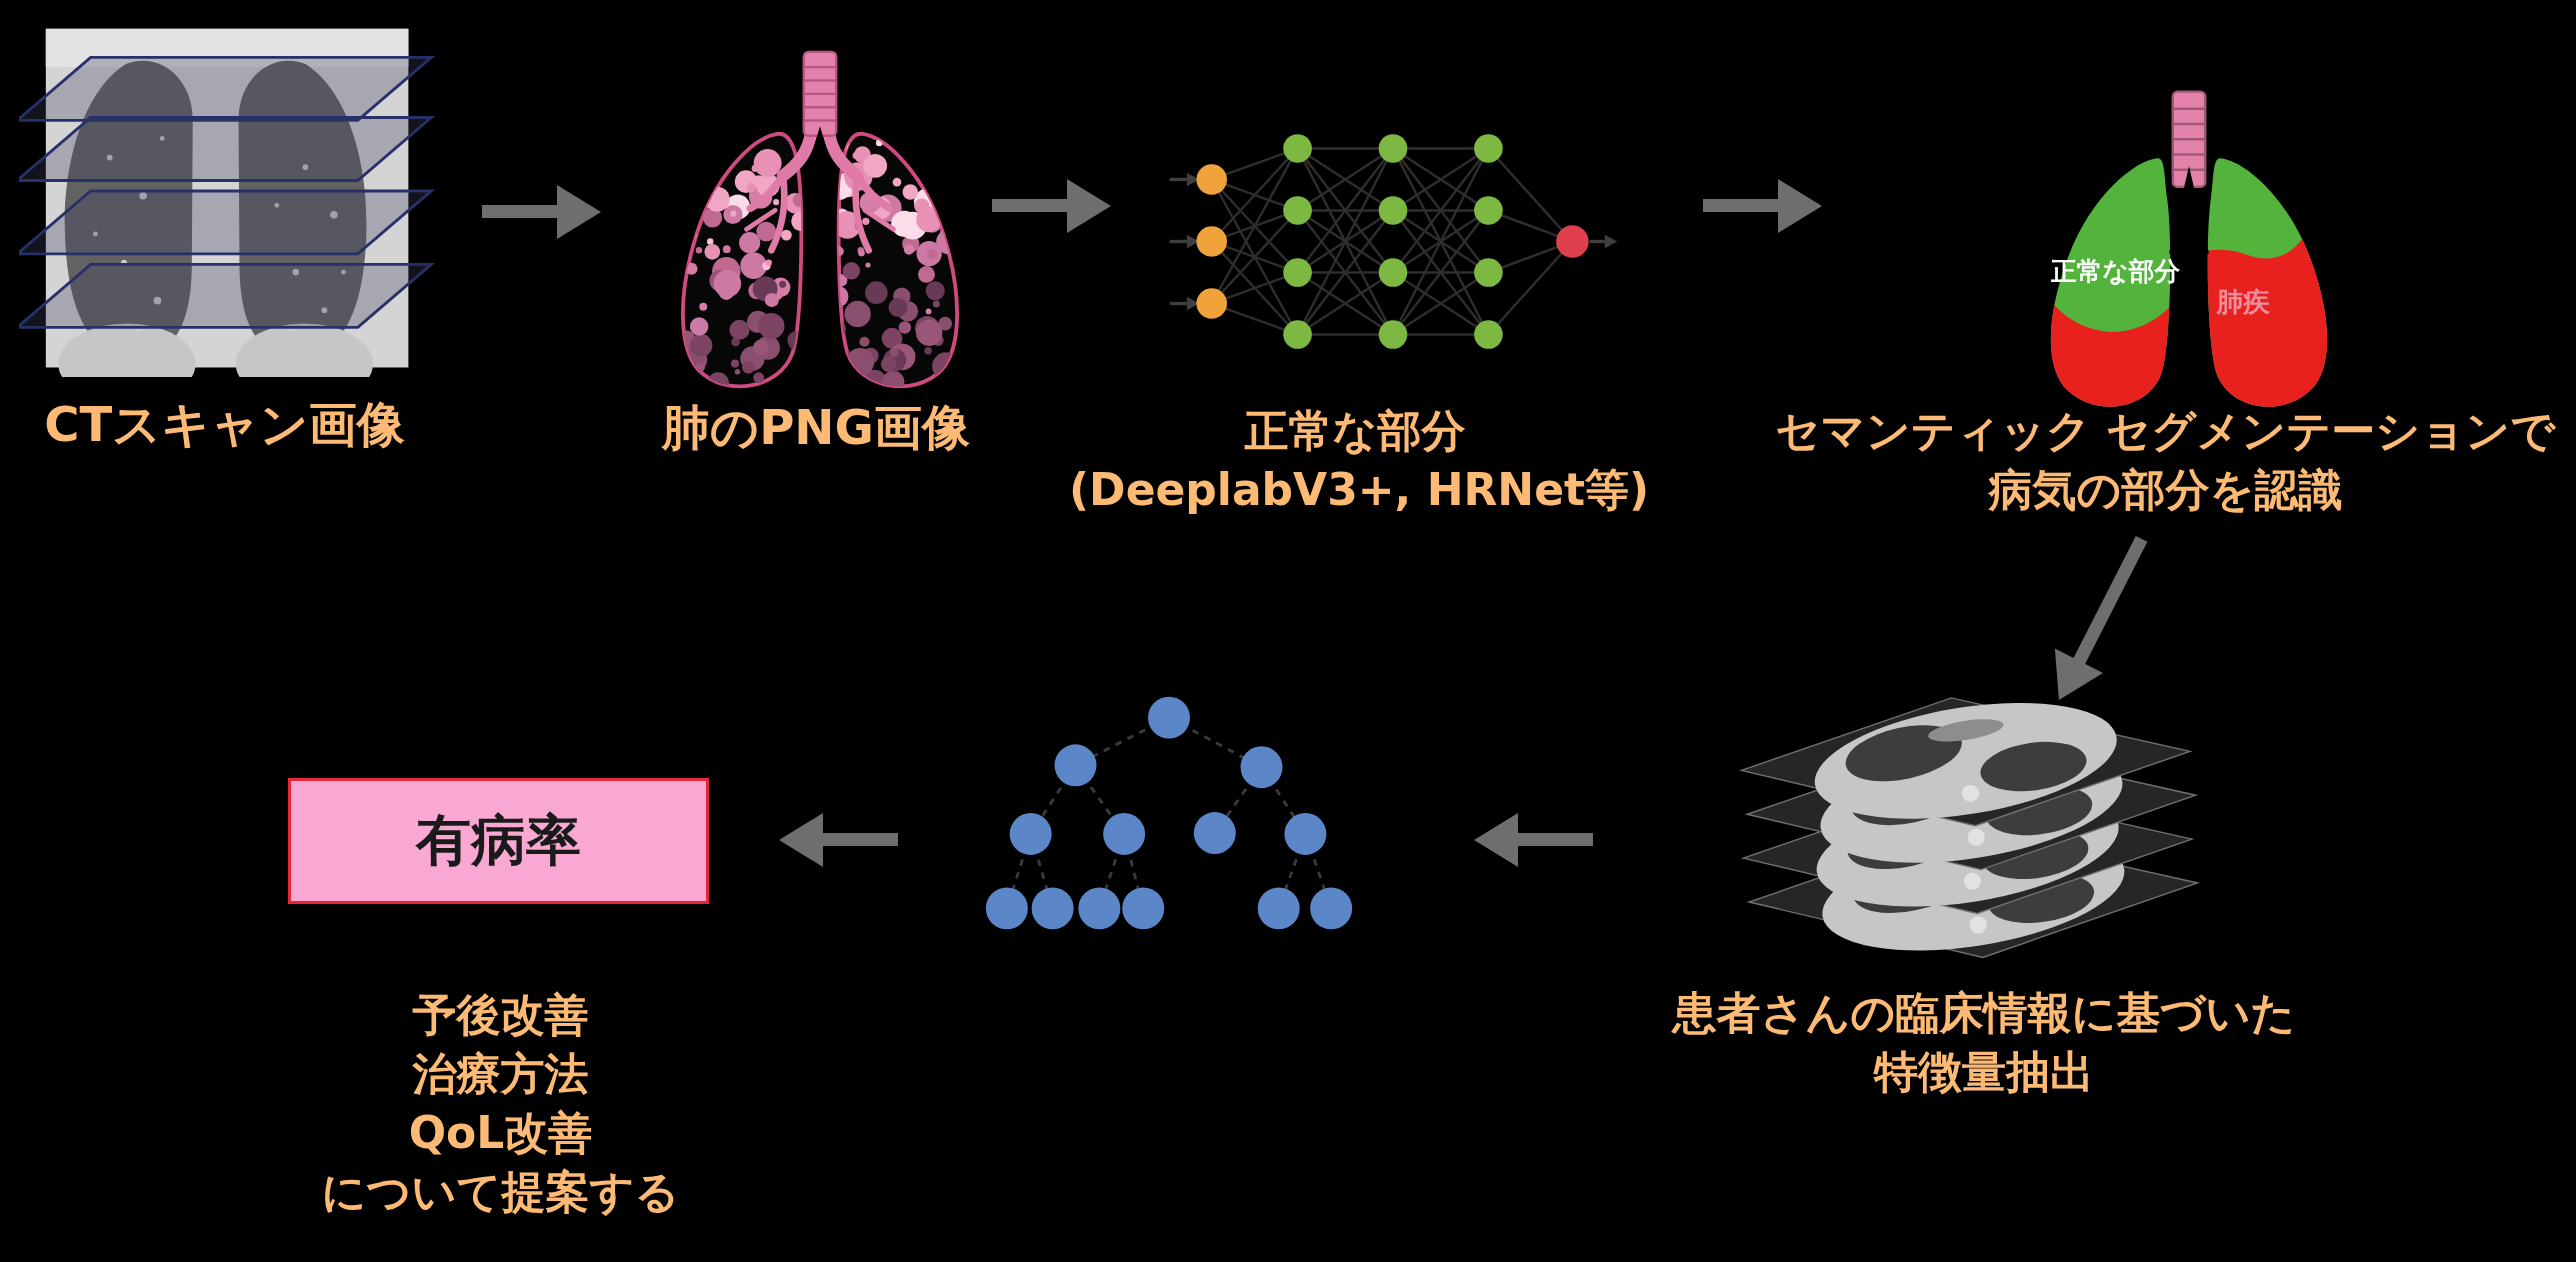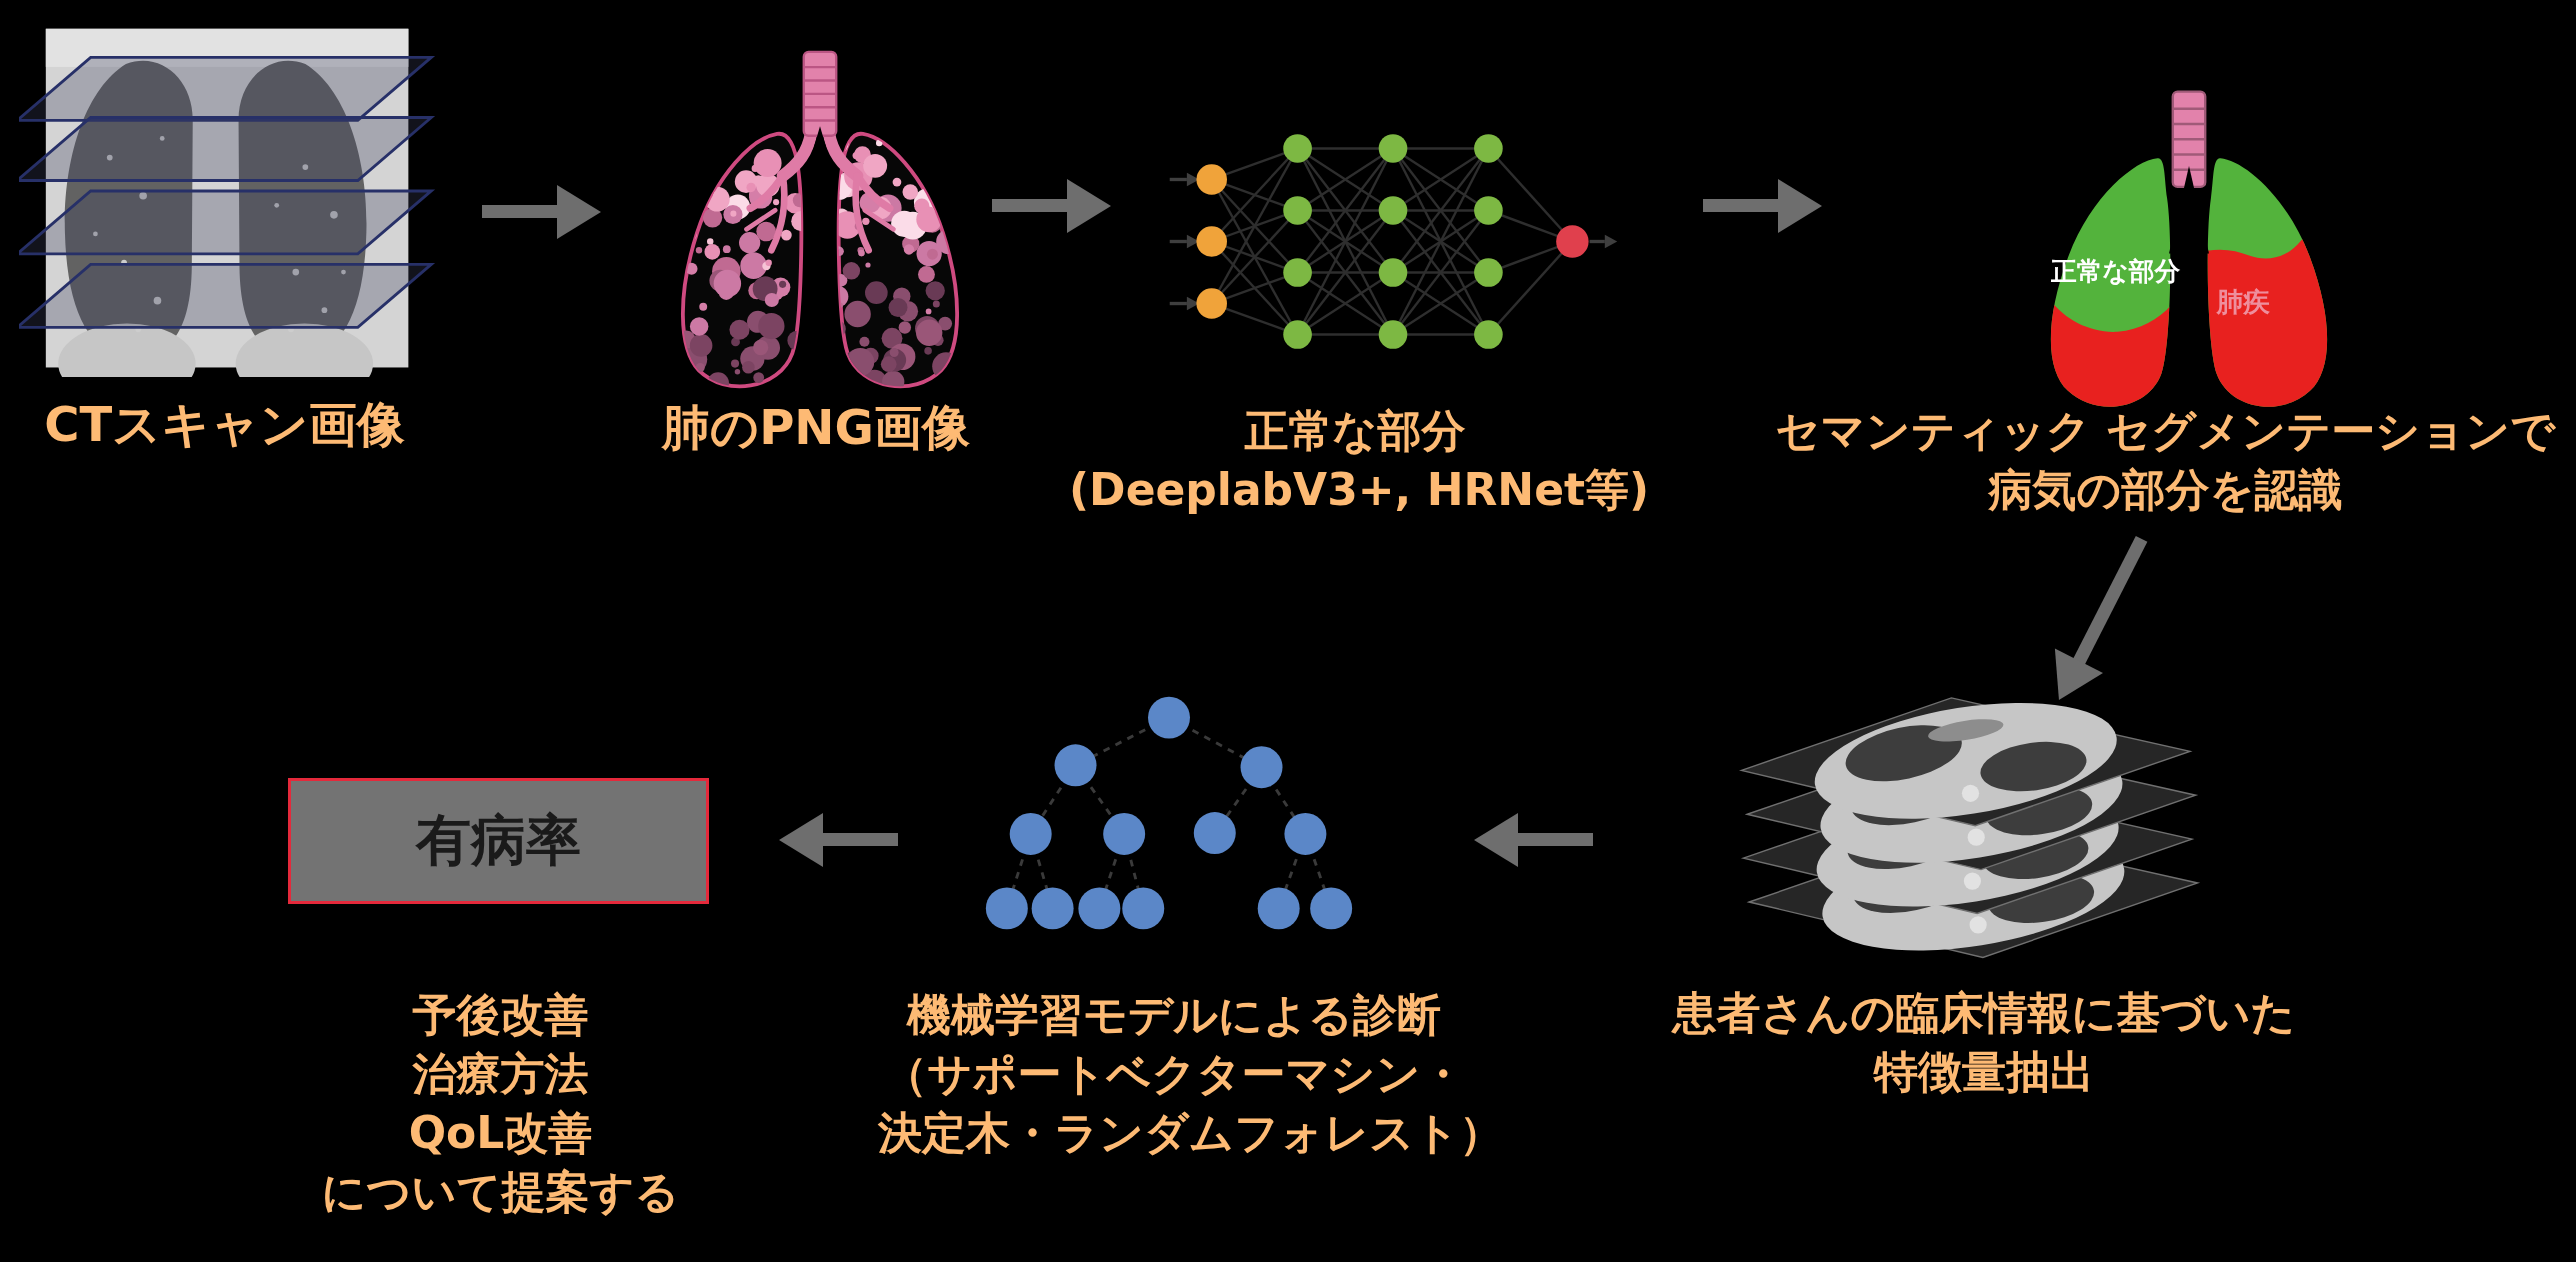--- a/index.html
+++ b/index.html
@@ -10,21 +10,21 @@
   .caption.big{font-size:48px;}
   .caption.multi{line-height:59px;}
   .arrow{position:absolute;width:119px;height:53px;}
   .arrow .shaft{position:absolute;top:20px;width:76px;height:13.4px;background:#6e6e6e;}
   .arrow.right .shaft{left:0;}
   .arrow.right .head{position:absolute;right:0;top:0;width:0;height:0;border-top:27px solid transparent;border-bottom:27px solid transparent;border-left:44px solid #6e6e6e;}
   .arrow.left .shaft{right:0;}
   .arrow.left .head{position:absolute;left:0;top:0;width:0;height:0;border-top:27px solid transparent;border-bottom:27px solid transparent;border-right:44px solid #6e6e6e;}
   #diag-arrow{left:2010px;top:593px;width:181px;transform:rotate(117deg);}
   #diag-arrow .shaft{width:138px;}
-  #prevalence-box{position:absolute;left:288px;top:778px;width:421px;height:126px;background:#737373;border:3.8px solid #e5293b;box-sizing:border-box;display:flex;align-items:center;justify-content:center;}
+  #prevalence-box{position:absolute;left:288px;top:778px;width:421px;height:126px;background:#f9a8d4;border:3.8px solid #e5293b;box-sizing:border-box;display:flex;align-items:center;justify-content:center;}
   #prevalence-box span{font-size:55px;font-weight:700;color:#1a1a1a;}
   svg text{font-family:"DejaVu Sans",sans-serif;}
 </style>
 </head>
 <body>
 
 <div id="canvas">
 
   <svg class="abs" style="left:19px;top:24px;" width="420" height="353" viewBox="0 0 440 370">
     <rect x="28" y="5" width="380" height="355" fill="#d4d4d4"></rect>
@@ -438,25 +438,20 @@
       <circle cx="148" cy="152" r="22" fill="#5b87c8"></circle>
       <circle cx="243" cy="151" r="22" fill="#5b87c8"></circle>
       <circle cx="338" cy="152" r="22" fill="#5b87c8"></circle>
       <circle cx="25" cy="230" r="22" fill="#5b87c8"></circle>
       <circle cx="73" cy="230" r="22" fill="#5b87c8"></circle>
       <circle cx="122" cy="230" r="22" fill="#5b87c8"></circle>
       <circle cx="168" cy="230" r="22" fill="#5b87c8"></circle>
       <circle cx="310" cy="230" r="22" fill="#5b87c8"></circle>
       <circle cx="365" cy="230" r="22" fill="#5b87c8"></circle>
     </svg>
-  <div class="caption multi" style="left:878px;top:985px;width:592px;">
-    <div>機械学習モデルによる診断</div>
-    <div>（サポートベクターマシン・</div>
-    <div>決定木・ランダムフォレスト）</div>
-  </div>
 
   <div class="arrow left" style="left:779px;top:813px;">
     <div class="shaft"></div>
       <div class="head"></div>
   </div>
 
   <div id="prevalence-box">
     <span>有病率</span>
   </div>
   <div class="caption multi" style="left:267px;top:985px;width:467px;">

